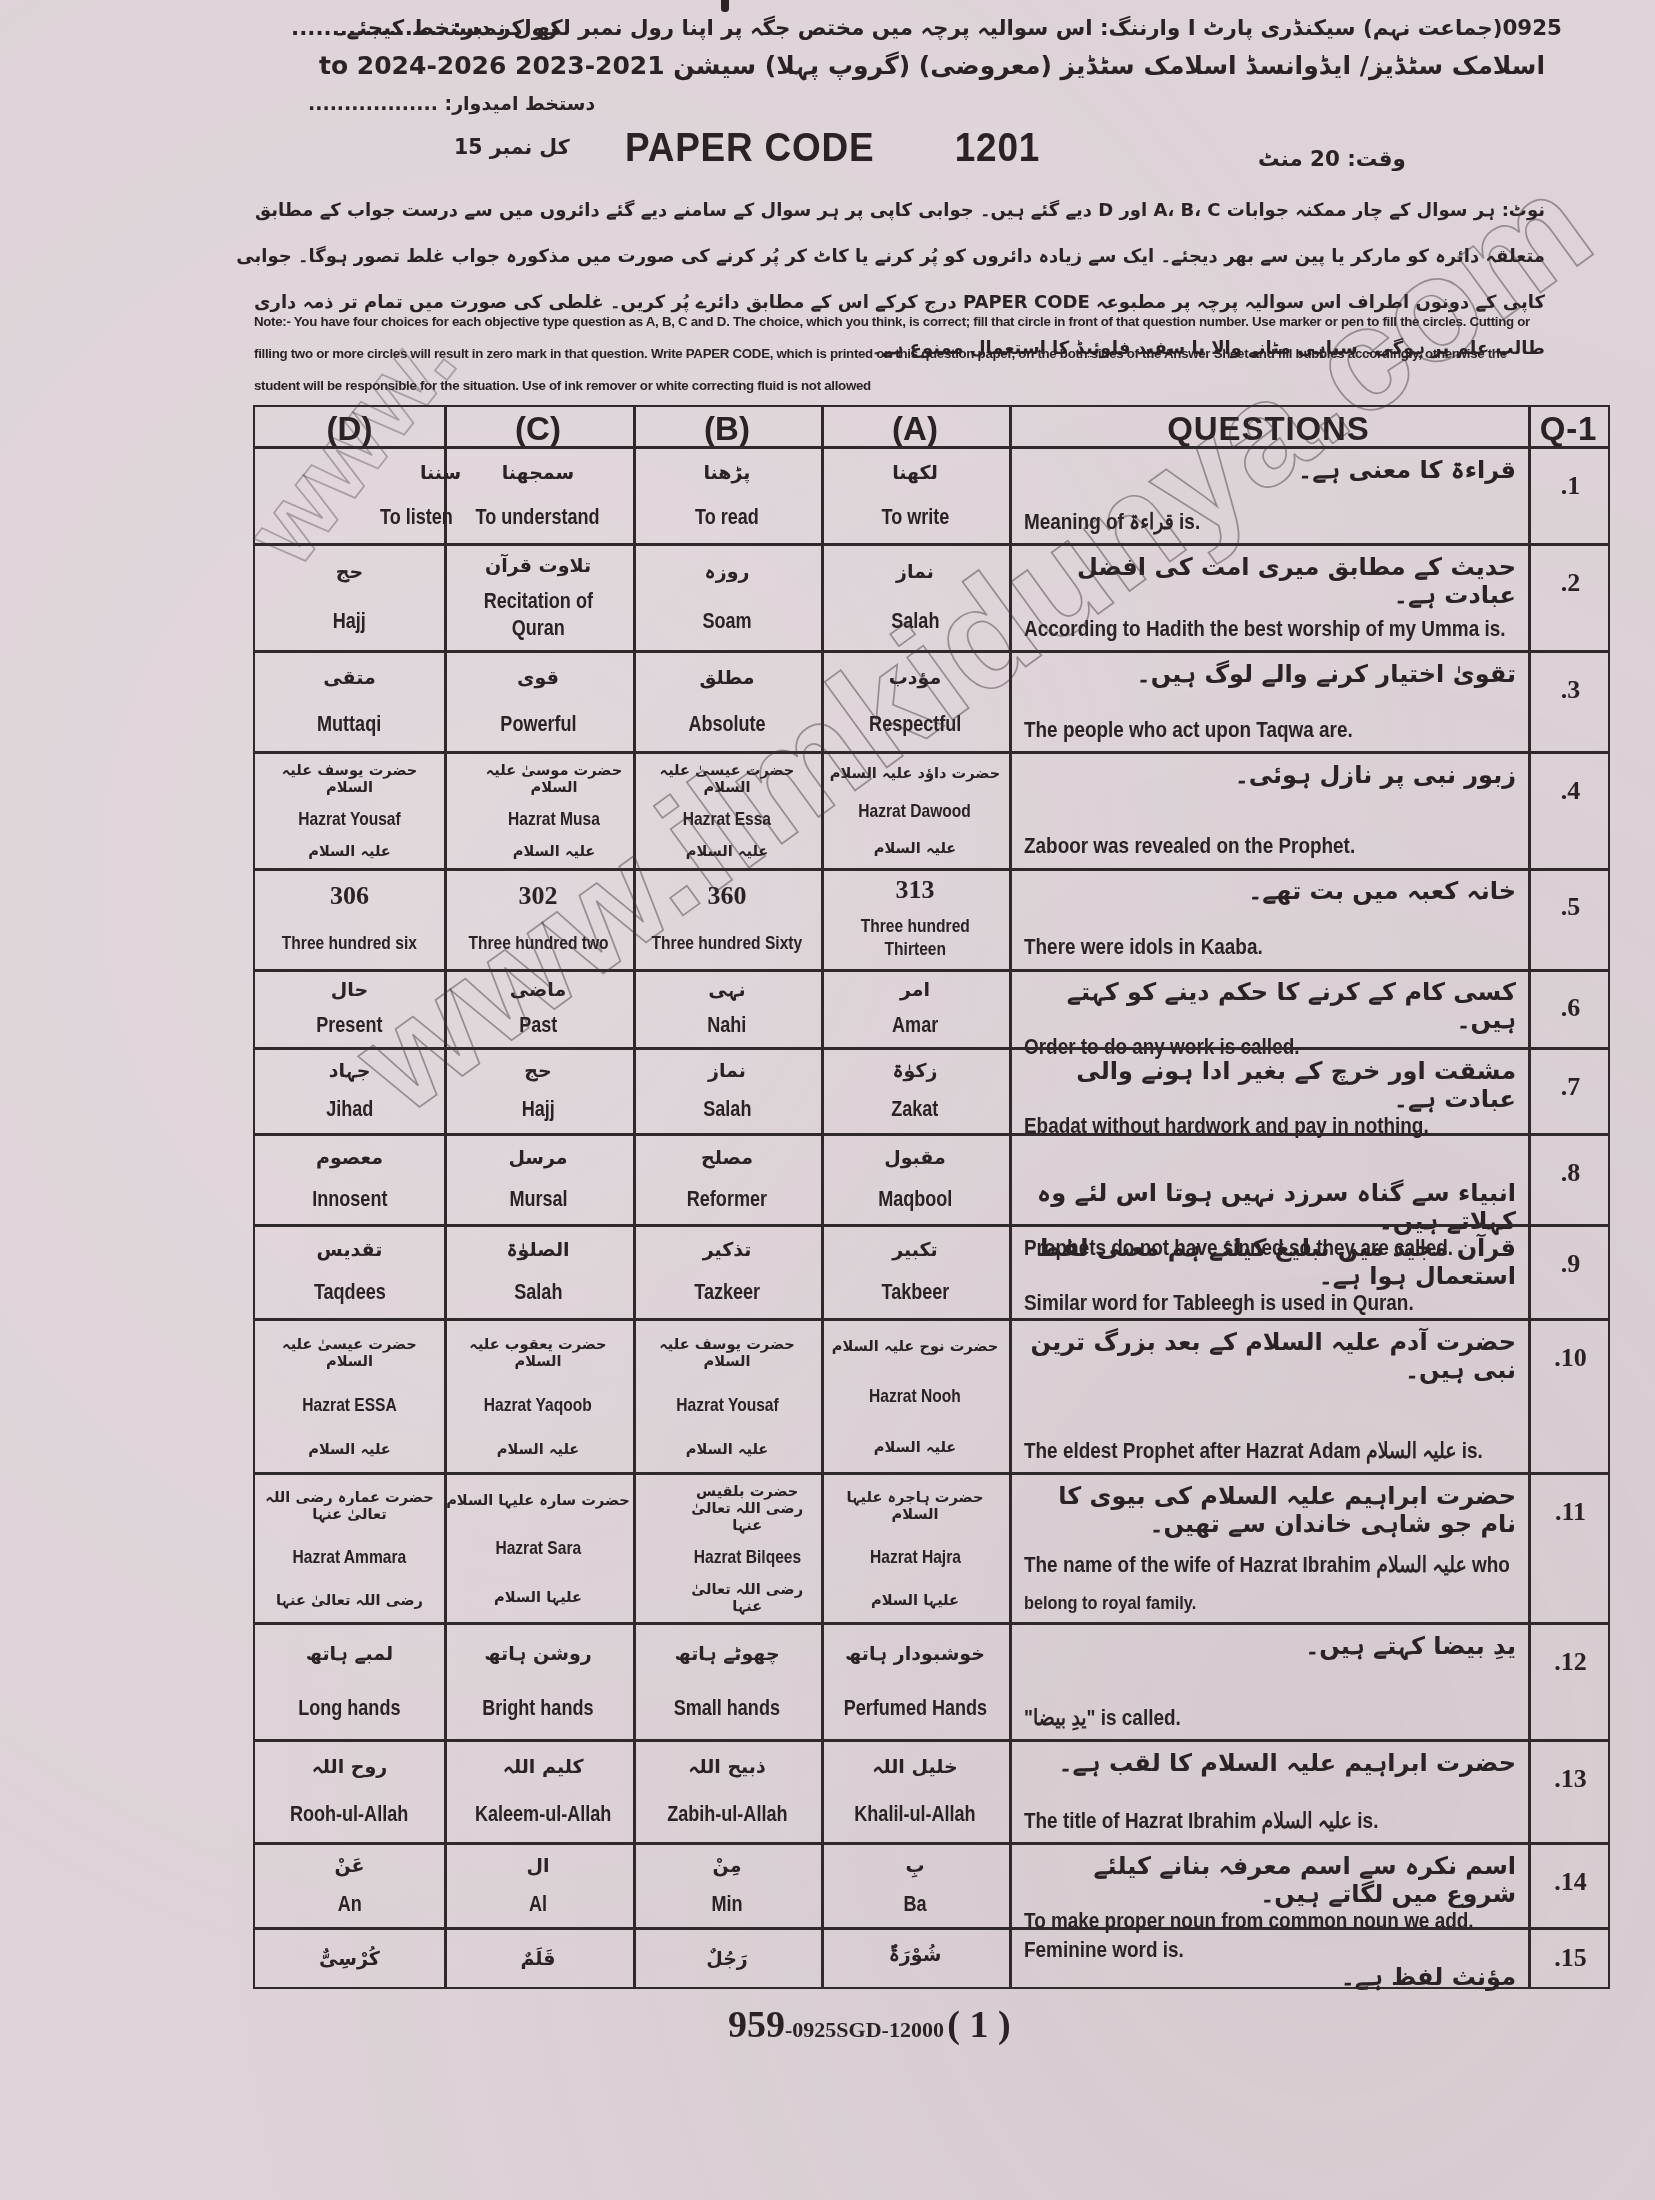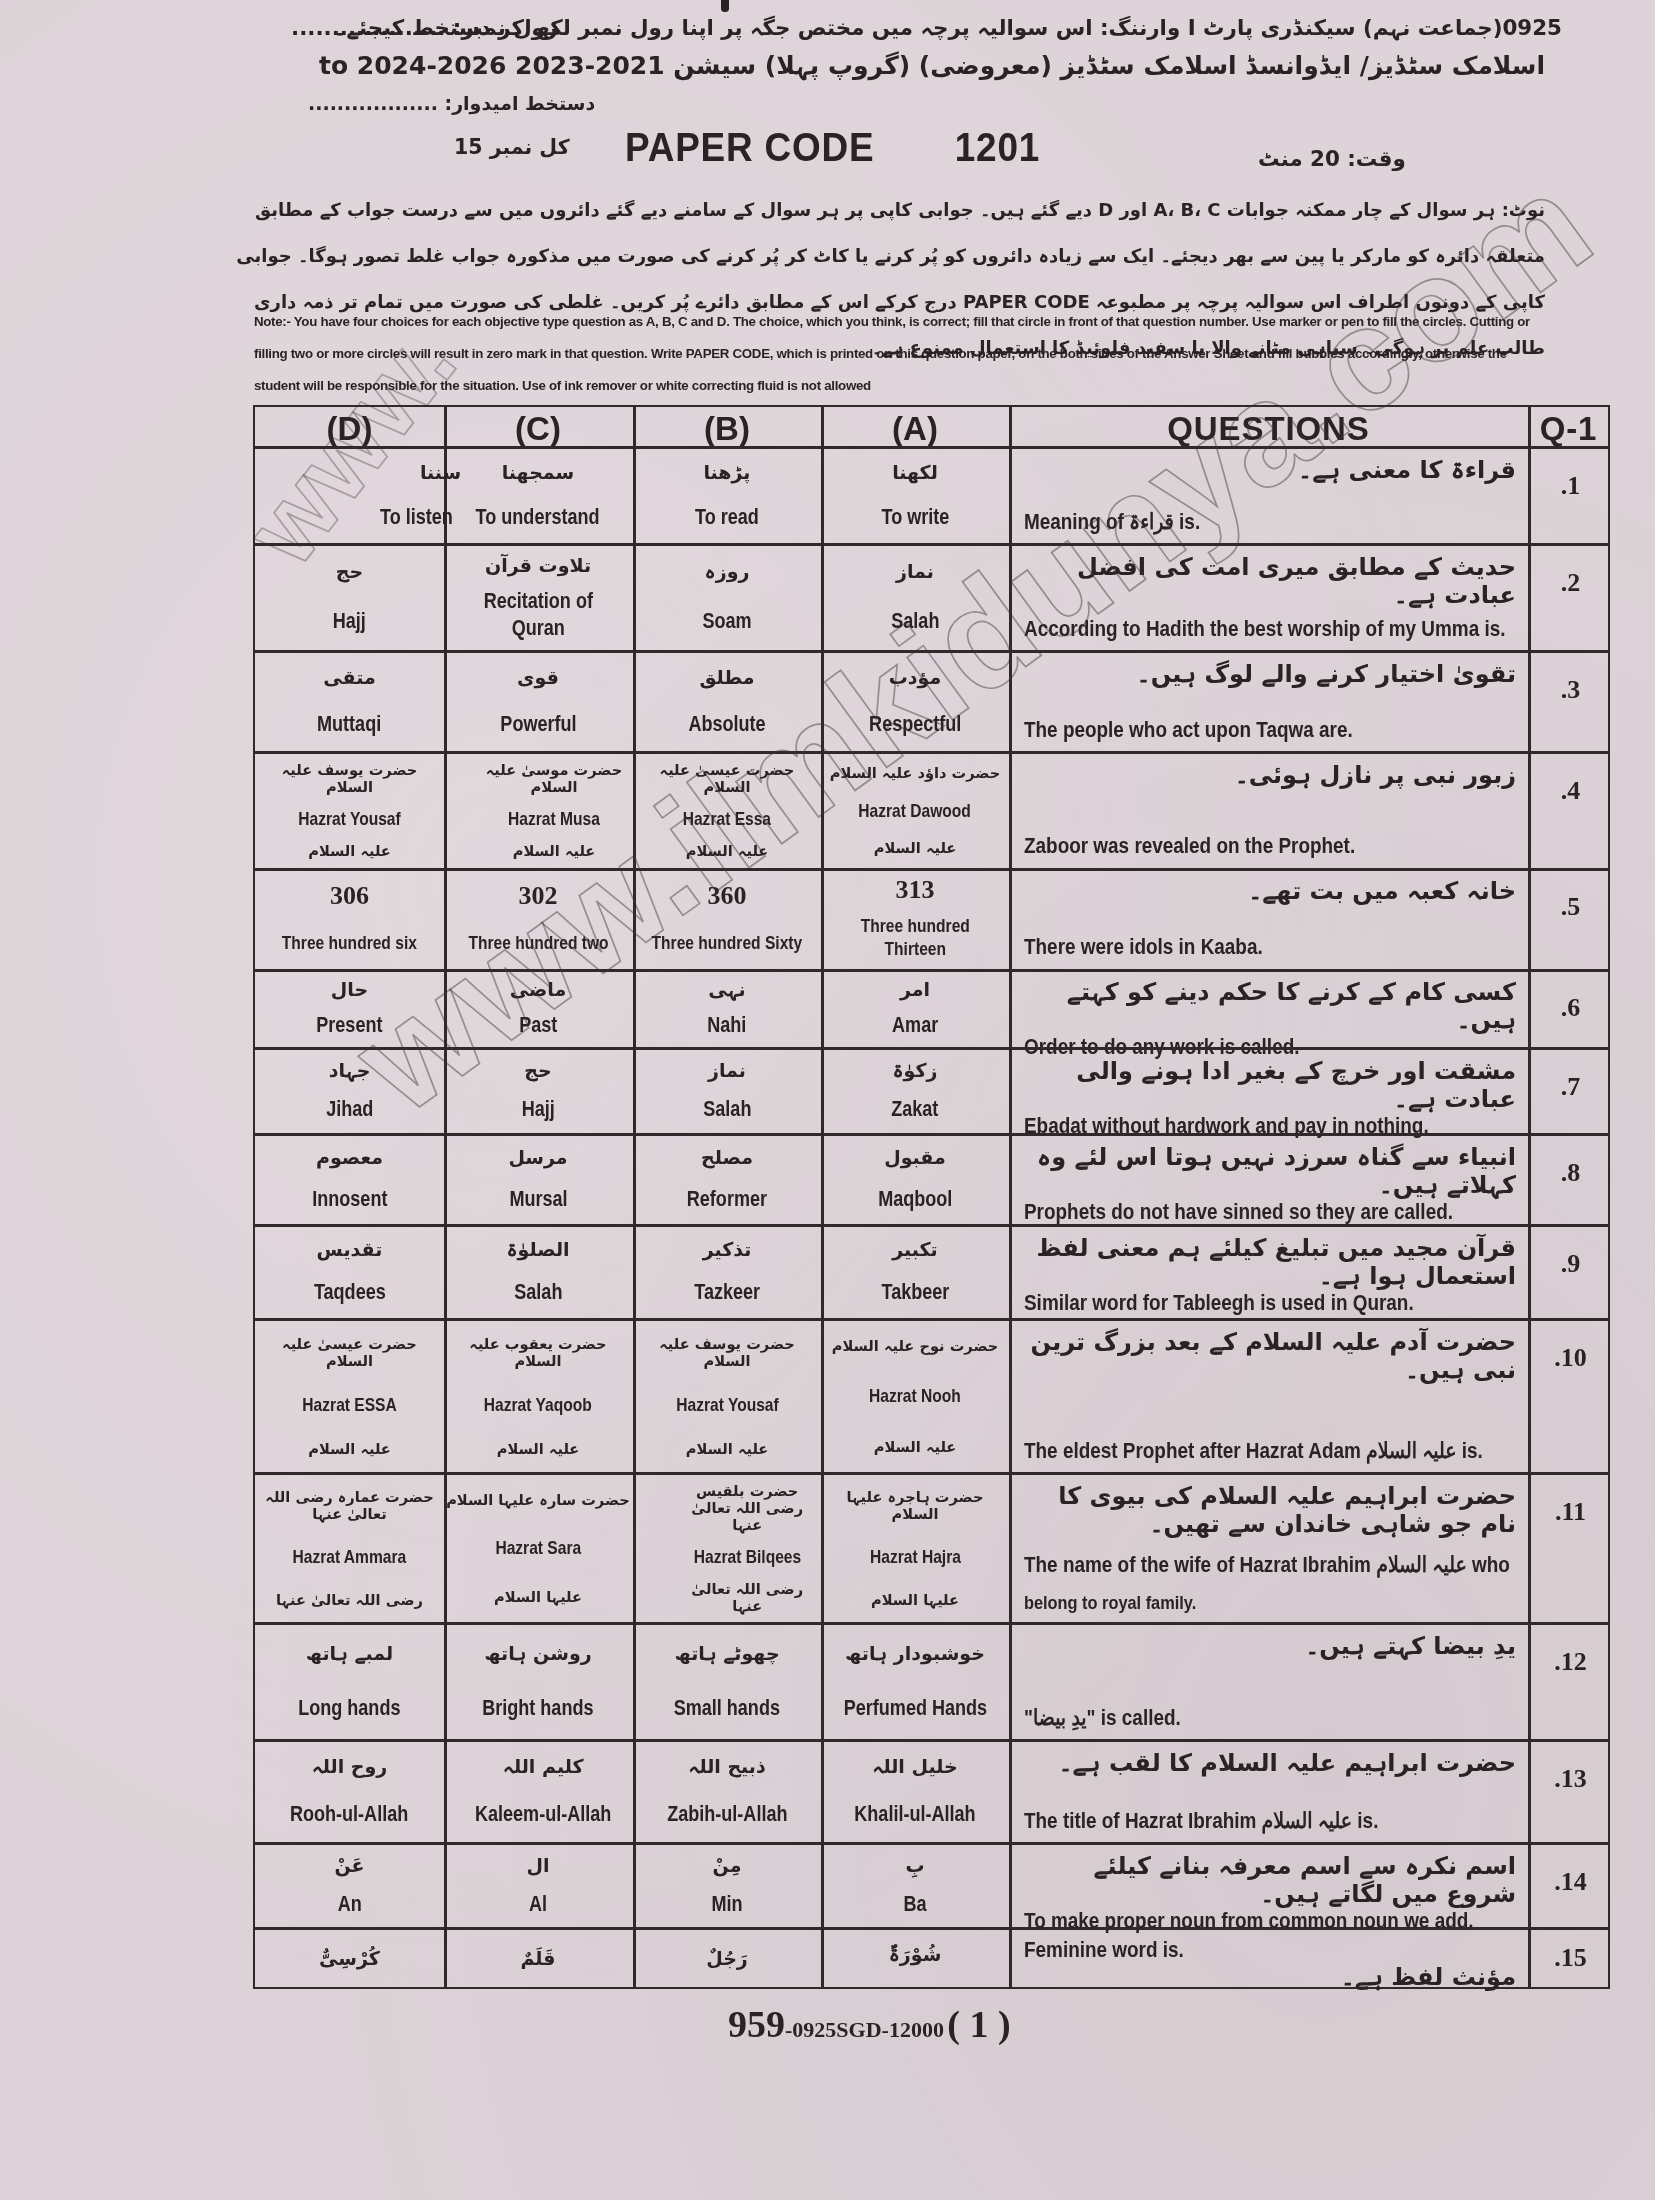--- a/index.html
+++ b/index.html
@@ -260,21 +260,21 @@
       <div class="e">Mursal</div>
     </div>
     <div class="cell" style="left: 378px; top: 727px; width: 188px; height: 91px;">
       <div class="u">مصلح</div>
       <div class="e">Reformer</div>
     </div>
     <div class="cell" style="left: 566px; top: 727px; width: 188px; height: 91px;">
       <div class="u">مقبول</div>
       <div class="e">Maqbool</div>
     </div>
-    <div class="qcell" style="left: 757px; top: 727px; width: 516px; height: 91px;">
+    <div class="qcell" style="left: 757px; top: 763px; width: 516px; height: 91px;">
       <div class="qu">انبیاء سے گناہ سرزد نہیں ہوتا اس لئے وہ کہلاتے ہیں۔</div>
       <div class="qe">Prophets do not have sinned so they are called.</div>
     </div>
     <div class="qnum" style="left: 1276px; top: 727px; width: 79px; height: 77px;">.8</div>
     <div class="hline" style="top: 817px;"></div>
     <div class="cell" style="left: 0px; top: 818px; width: 189px; height: 94px;">
       <div class="u">تقدیس</div>
       <div class="e">Taqdees</div>
     </div>
     <div class="cell" style="left: 189px; top: 818px; width: 188px; height: 94px;">

